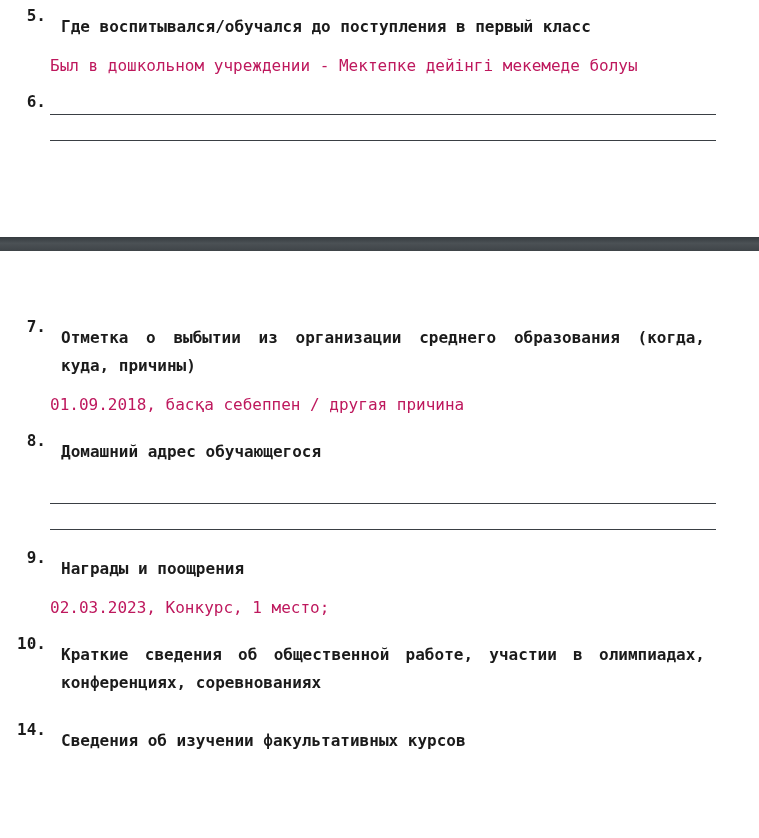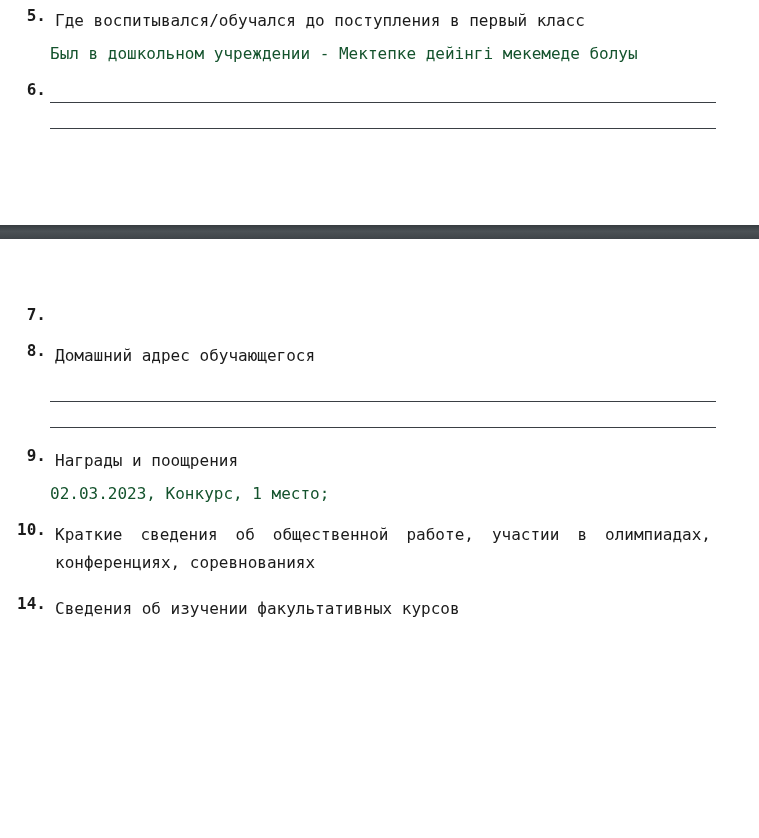--- a/index.html
+++ b/index.html
@@ -36,33 +36,33 @@
   .item.after-rules {
     margin-top: 14px;
   }
   .num {
     text-align: right;
     font-weight: bold;
     line-height: 28px;
     white-space: nowrap;
   }
   .question {
-    margin: 5px;
-    font-weight: normal;
+    margin: 11px;
+    font-weight: bold;
     line-height: 28px;
     text-align: justify;
   }
   .answers {
     margin-top: 4px;
   }
   .answer {
     margin: 0;
     line-height: 28px;
     font-weight: normal;
-    color: #14532d;
+    color: #be185d;
   }
   .blank-line {
     height: 25px;
     border-bottom: 1.5px solid #3a3f44;
     width: 100%;
   }
   .blank-line.tall {
     height: 26px;
   }
   .page-break {
@@ -99,20 +99,24 @@
 
   </section>
 
   <div class="page-break"></div>
 
   <section class="page-segment second">
 
     <div class="item">
       <span class="num">7.</span>
       <div class="content">
+        <p class="question">Отметка о выбытии из организации среднего образования (когда, куда, причины)</p>
+        <div class="answers">
+          <p class="answer">01.09.2018, басқа себеппен / другая причина</p>
+        </div>
       </div>
     </div>
 
     <div class="item">
       <span class="num">8.</span>
       <div class="content">
         <p class="question">Домашний адрес обучающегося</p>
         <div class="blank-line tall"></div>
         <div class="blank-line"></div>
       </div>

